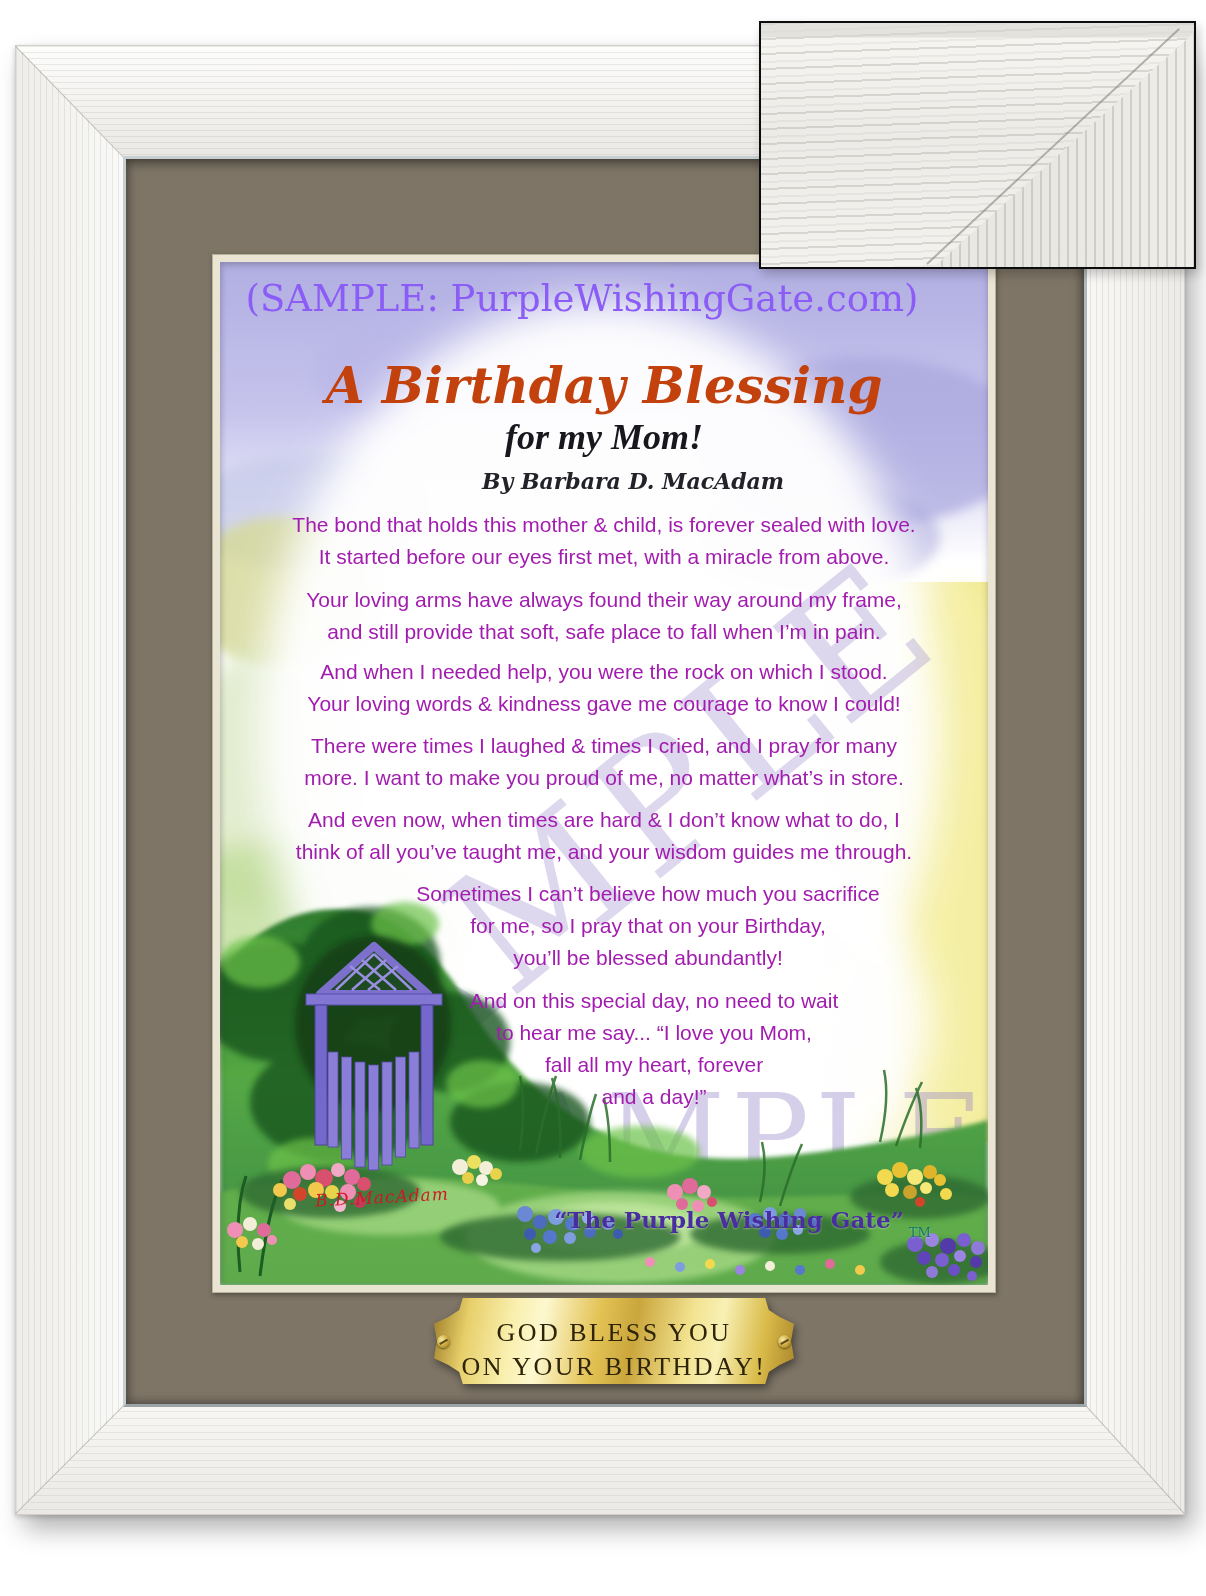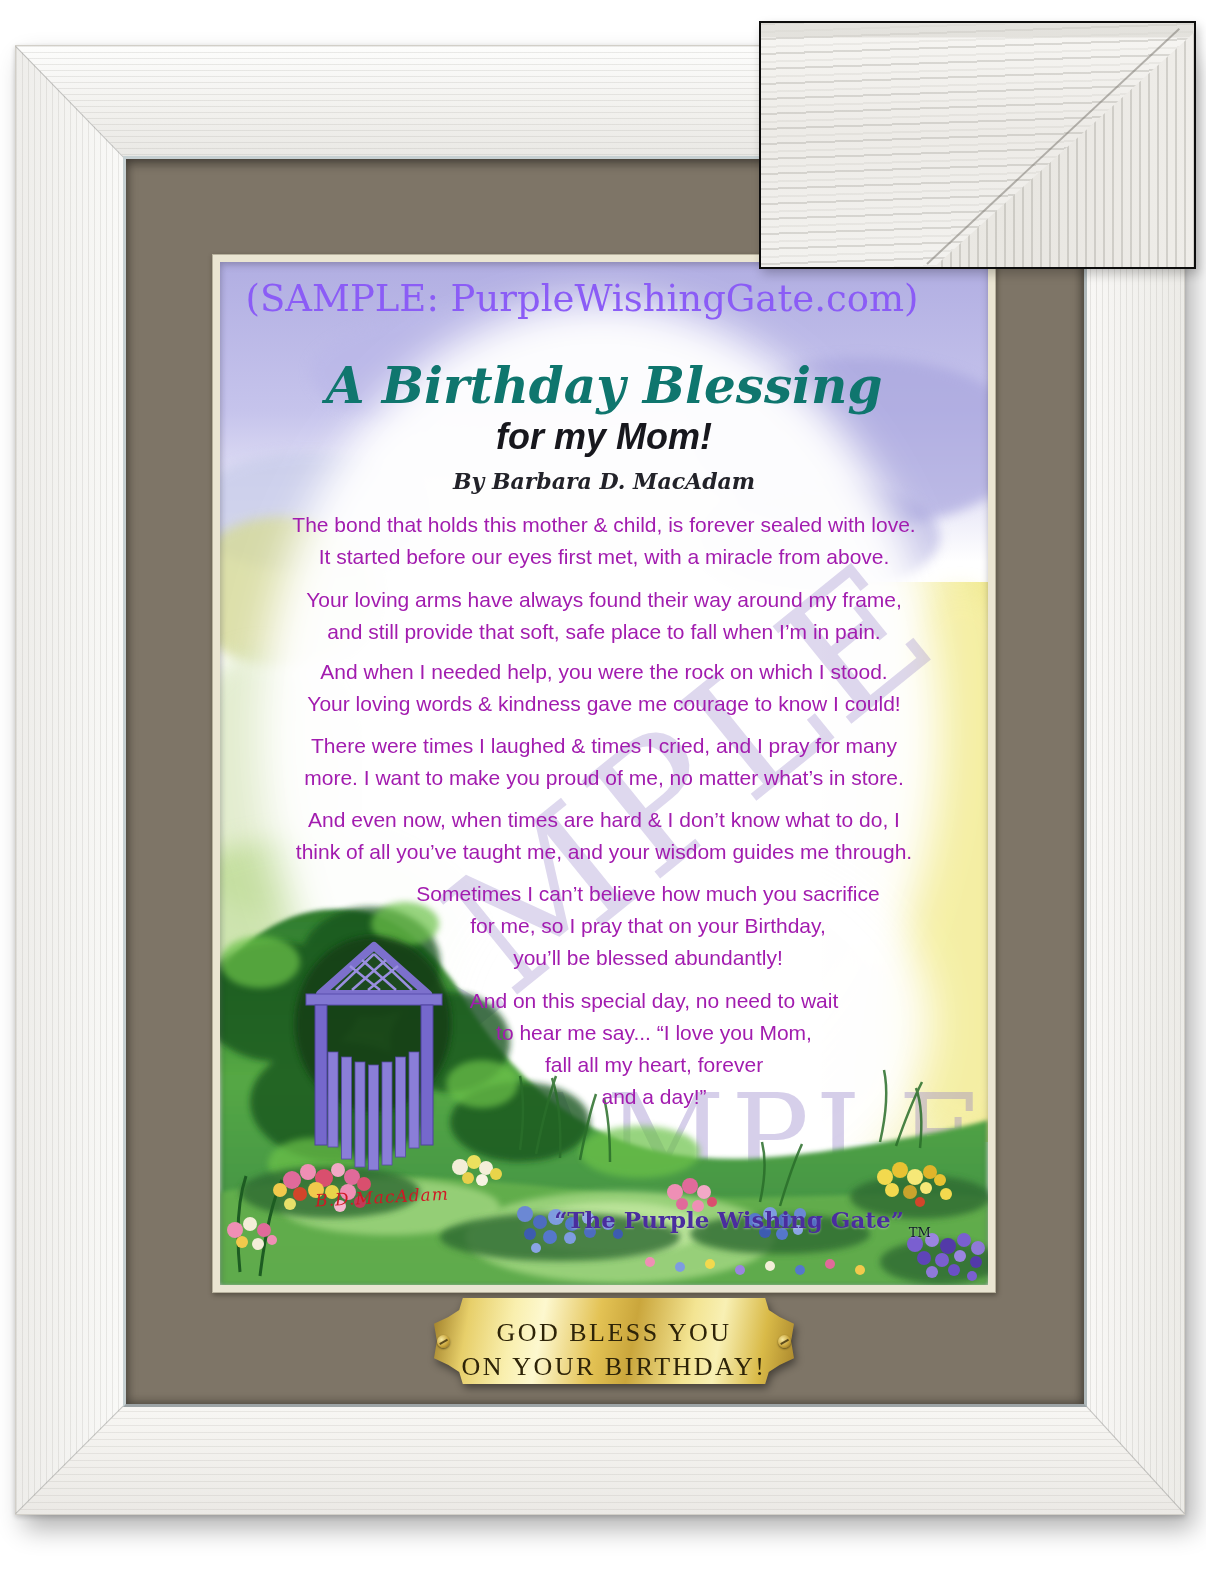--- a/index.html
+++ b/index.html
@@ -53,37 +53,37 @@
           font-family:"DejaVu Serif",serif;font-size:37px;color:#8b5cf6;z-index:8;}
   .wm-diag{left:371px;top:596px;transform:translate(-50%,-50%) rotate(-39deg);
            font-family:"DejaVu Serif",serif;font-size:172px;letter-spacing:8px;
            color:rgba(146,126,198,.30);white-space:nowrap;z-index:4;}
   .wm-bottom{left:490px;top:874px;transform:translate(-50%,-50%);
            font-family:"DejaVu Serif",serif;font-size:116px;letter-spacing:6px;
            color:rgba(148,128,200,.38);white-space:nowrap;z-index:5;}
 
   
   .t-title{left:0;top:94px;width:768px;text-align:center;font-family:"DejaVu Serif",serif;
-           font-style:italic;font-weight:600;font-size:50px;color:#0f766e;z-index:20;}
-  .t-sub{left:0;top:154px;width:768px;text-align:center;font-family:Liberation Sans, sans-serif;
+           font-style:italic;font-weight:600;font-size:50px;color:#c2410c;z-index:20;}
+  .t-sub{left:0;top:154px;width:768px;text-align:center;font-family:Liberation Serif, serif;
          font-style:italic;font-weight:600;font-size:36px;color:#17171d;z-index:20;}
   .t-by{left:0;top:206px;width:768px;text-align:center;font-family:"DejaVu Serif",serif;
-        font-style:italic;font-weight:700;font-size:22px;color:#222229;z-index:20;}
+        font-style:italic;font-weight:700;font-size:22px;color:#222229;z-index:20;padding-left:29px;}
   .stanza{position:absolute;left:0;width:768px;text-align:center;z-index:20;}
   .poem-line{font-family:"Liberation Sans",sans-serif;font-size:21px;line-height:32px;color:#a21caf;}
   .st1{top:247px}.st2{top:322px}.st3{top:394px}.st4{top:468px}.st5{top:542px}
   .st6{top:616px;transform:translateX(44px)}
   .st7{top:723px;transform:translateX(50px)}
 
   .signature{left:95px;top:925px;font-family:"DejaVu Serif",serif;font-style:italic;
              font-size:17px;letter-spacing:1px;color:#d01824;transform:rotate(-3deg);z-index:30;}
   .brand{left:260px;top:944px;width:520px;text-align:center;font-family:"DejaVu Serif",serif;
          font-weight:700;font-size:23px;color:#4a2d9e;z-index:30;
          text-shadow:0 1px 2px rgba(255,255,255,.35);}
-  .brand .tm{font-size:13px;color:#0f172a;position:relative;top:9px;left:5px;font-weight:400;}
+  .brand .tm{font-size:13px;color:#0f766e;position:relative;top:9px;left:5px;font-weight:400;}
 
   
   .plaque-wrap{position:absolute;left:308px;top:1139px;width:360px;height:86px;
                filter:drop-shadow(2px 4px 4px rgba(0,0,0,.45));}
   .plaque{width:100%;height:100%;display:flex;flex-direction:column;justify-content:flex-end;
     clip-path:polygon(8% 0,92% 0,93% 14%,96% 22%,100% 30%,99.2% 50%,100% 70%,96% 78%,93% 86%,92% 100%,
                       8% 100%,7% 86%,4% 78%,0 70%,0.8% 50%,0 30%,4% 22%,7% 14%);
     background:linear-gradient(100deg,#9d7c26 0%,#e7cf6a 10%,#f9efae 22%,#fdf8cf 30%,#e3c254 45%,
                                #caa63c 55%,#f3e492 70%,#f8f0b4 78%,#d9ba48 90%,#a9862c 100%);}
   .plaque-line{text-align:center;font-family:"Liberation Serif",serif;font-size:26px;line-height:34px;

